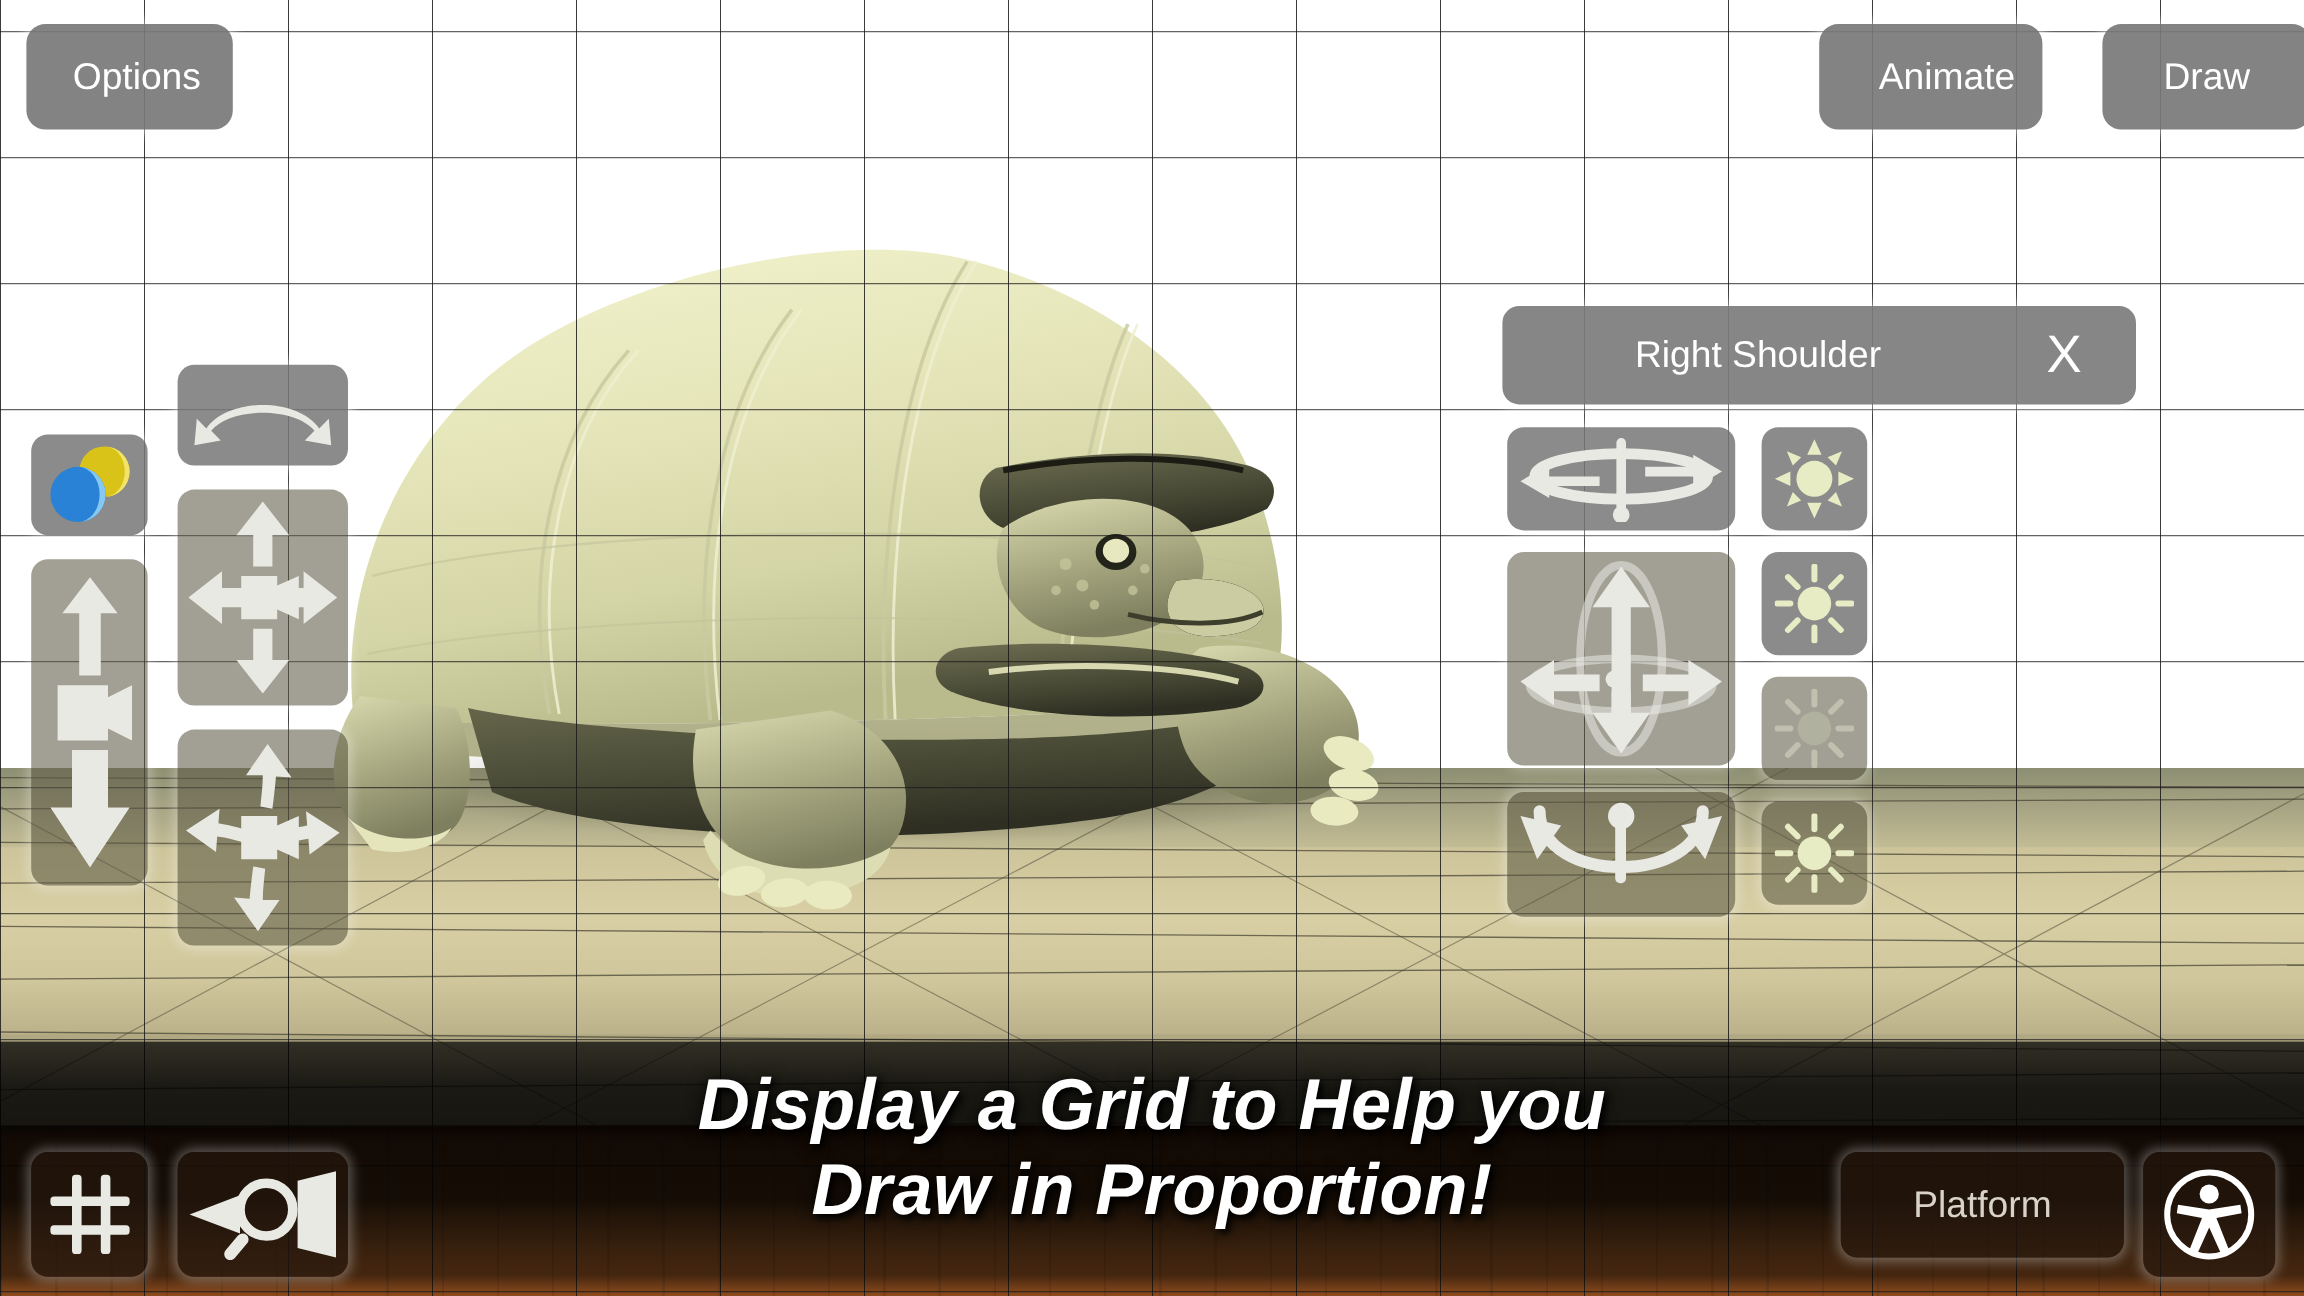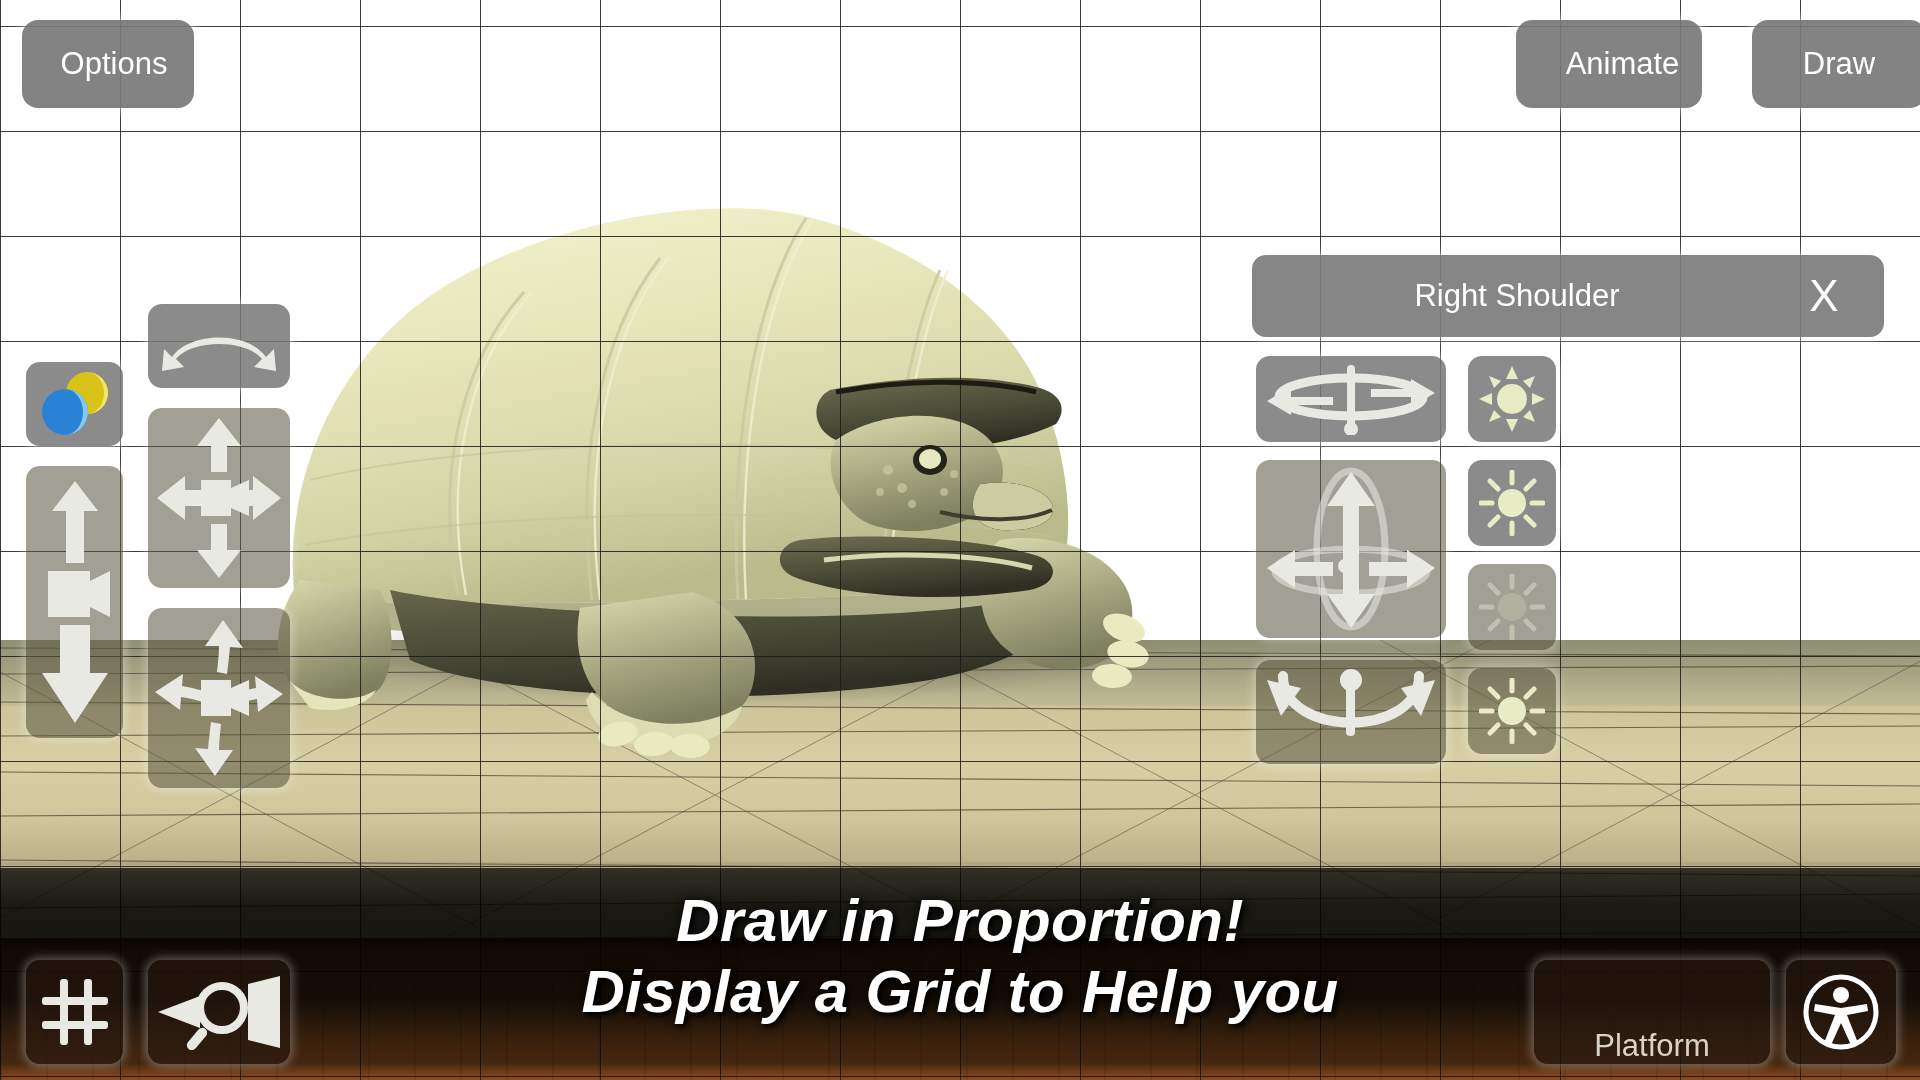--- a/index.html
+++ b/index.html
@@ -51,21 +51,21 @@
          box-shadow:0 0 10px 3px rgba(255,255,255,.55); }
   .btn.light { background:rgba(120,120,120,.86); }
   .btn.dark  { background:rgba(38,24,14,.62); box-shadow:0 0 10px 3px rgba(255,255,255,.30); }
   .btn.semi  { background:rgba(95,92,70,.58); box-shadow:0 0 10px 3px rgba(255,255,255,.30); }
   .btn-label { font-size:31px; color:#ffffff; }
   .btn-label.dim { color:#d8d2c8; }
 
   .topbtn { height:88px; border-radius:16px; }
 
   
-  .target-panel { position:absolute; left:1252px; top:255px; width:632px; height:82px;
+  .target-panel { position:absolute; left:1252px; top:255px; width:528px; height:82px;
       border-radius:14px; background:rgba(124,124,124,.92); display:flex; align-items:center;
       box-shadow:0 0 10px 3px rgba(255,255,255,.5); }
   .target-name { flex:1; text-align:center; font-size:31px; color:#fff; padding-left:18px; }
   .target-x { width:120px; text-align:center; font-size:44px; color:#fff; }
 
   svg { display:block; }
   .ico { fill:#e9e9e4; }
   .sun { fill:#e8ecc4; }
   .sun-dim { fill:rgba(190,192,170,.55); }
 </style>
@@ -215,22 +215,22 @@
       <path d="M560 400 C630 392 742 398 798 416 C820 424 818 444 790 450
                C700 464 600 456 552 436 C532 426 538 404 560 400 Z" fill="url(#darkG)"></path>
       <path d="M584 420 C660 410 748 416 792 428" fill="none" stroke="#e6e7bd" stroke-width="5" opacity=".9"></path>
     </svg>
 
     <div class="gridlines"></div>
   </div>
 
   <div class="caption-band"></div>
   <div class="caption">
+    <div>Display a Grid to Help you</div>
     <div>Draw in Proportion!</div>
-    <div>Display a Grid to Help you</div>
   </div>
 
   <div class="btn topbtn" style="left:22px; top:20px; width:172px;padding-left:12px;">
     <span class="btn-label">Options</span>
   </div>
 
   <div class="btn topbtn" style="left:1516px; top:20px; width:186px;padding-left:27px;">
     <span class="btn-label">Animate</span>
   </div>
 
@@ -399,21 +399,21 @@
         <line x1="2" y1="33" x2="13" y2="33"></line>
           <line x1="53" y1="33" x2="64" y2="33"></line>
         <line x1="11" y1="11" x2="19" y2="19"></line>
           <line x1="47" y1="47" x2="55" y2="55"></line>
         <line x1="55" y1="11" x2="47" y2="19"></line>
           <line x1="19" y1="47" x2="11" y2="55"></line>
       </g>
     </svg>
   </div>
 
-  <div class="btn dark" style="left:1534px; top:960px; width:236px; height:104px;align-items:flex-end;">
+  <div class="btn dark" style="left:1534px; top:960px; width:236px; height:88px;">
     <span class="btn-label dim">Platform</span>
   </div>
 
   <div class="btn dark" style="left:1786px; top:960px; width:110px; height:104px;">
     <svg width="78" height="78" viewBox="0 0 78 78">
       <circle cx="39" cy="39" r="35" fill="none" stroke="#ffffff" stroke-width="5"></circle>
       <circle cx="39" cy="22" r="8" fill="#ffffff"></circle>
       <path d="M13 31 L39 35 L65 31 L66 38 L45 42 L56 70 L49 72 L39 50 L29 72 L22 70 L33 42 L12 38 Z" fill="#ffffff"></path>
     </svg>
   </div>

